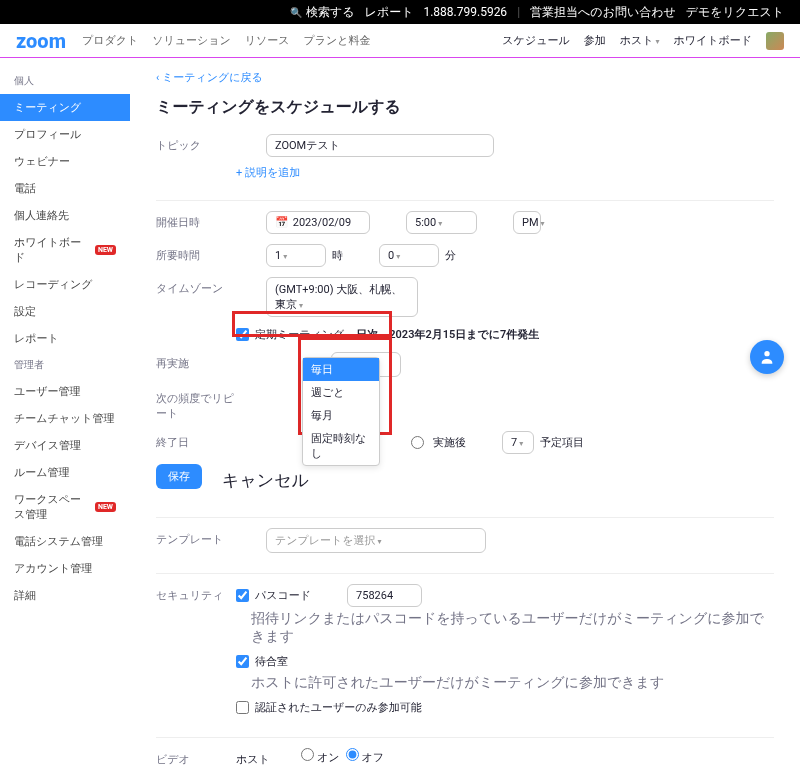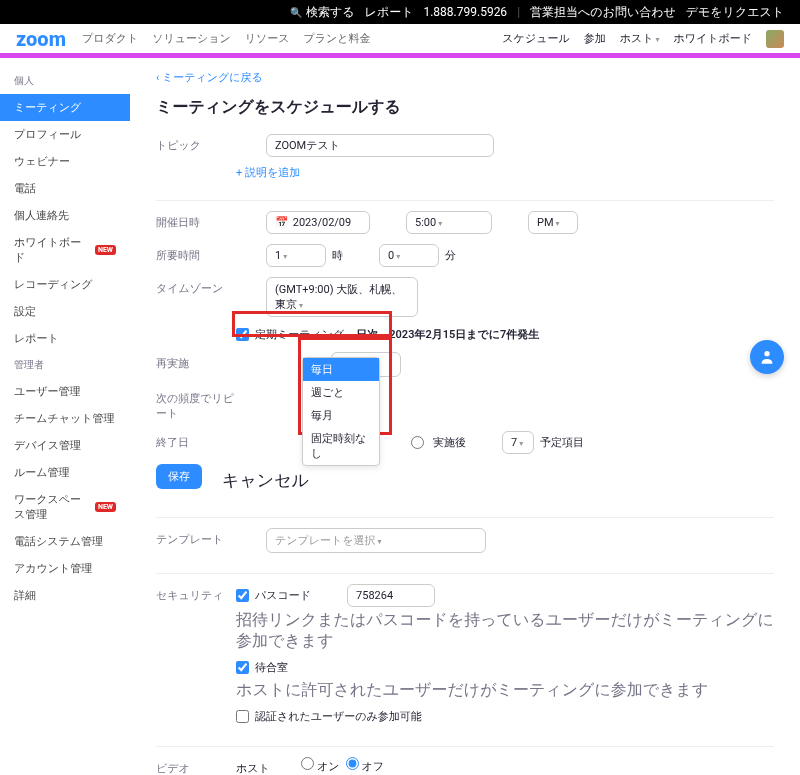--- a/index.html
+++ b/index.html
@@ -1,20 +1,20 @@
 <!DOCTYPE html>
 <html><head>
 <meta charset="utf-8">
 <style>
   * { box-sizing: border-box; margin: 0; padding: 0; font-family: -apple-system, BlinkMacSystemFont, "Segoe UI", Roboto, "Helvetica Neue", Arial, sans-serif; }
   body { background: #fff; font-size: 12px; color: #232333; width: 800px; }
   .topbar { background: #000; color: #fff; height: 24px; display: flex; justify-content: flex-end; align-items: center; padding: 0 16px; gap: 10px; font-size: 12px; }
   .topbar .sep { color: #555; }
   .topbar a { color: #fff; text-decoration: none; }
-  .header { height: 34px; display: flex; align-items: center; padding: 0 16px; border-bottom: 5px solid #d946ef; gap: 16px; }
+  .header { height: 34px; display: flex; align-items: center; padding: 0 16px; border-bottom: 1px solid #d946ef; gap: 16px; }
   .logo { color: #2D8CFF; font-weight: 800; font-size: 20px; letter-spacing: 0; }
   .nav { display: flex; gap: 14px; font-size: 11px; color: #666; }
   .nav-right { margin-left: auto; display: flex; gap: 14px; align-items: center; font-size: 11px; }
   .avatar { width: 18px; height: 18px; border-radius: 3px; background: linear-gradient(135deg,#8a6,#c85); }
   .main { display: flex; min-height: 720px; }
   .sidebar { width: 130px; padding-top: 10px; }
   .sb-section { font-size: 10px; color: #747487; padding: 6px 14px; }
   .sb-item { font-size: 11px; color: #444; padding: 6px 14px; cursor: pointer; display: flex; align-items: center; gap: 4px; }
   .sb-item.active { background: #2D8CFF; color: #fff; }
   .badge-new { background: #e02828; color: #fff; font-size: 7px; padding: 1px 3px; border-radius: 3px; font-weight: bold; }
@@ -26,21 +26,21 @@
   .row .label { width: 80px; font-size: 11px; color: #747487; padding-top: 4px; flex-shrink: 0; }
   .row .field { flex: 1; font-size: 11px; }
   .row .sublabel { width: 65px; font-size: 11px; color: #232333; padding-top: 4px; }
   .input, .select { border: 1px solid #ccc; border-radius: 6px; padding: 4px 8px; font-size: 11px; color: #232333; background: #fff; margin-left: 30px; }
   .input-wide { width: 228px; }
   .select-xs { width: 32px; }
   .add-link { color: #2D8CFF; font-size: 11px; cursor: pointer; }
   .inline { display: inline-flex; align-items: center; gap: 6px; }
   .checkbox { width: 13px; height: 13px; accent-color: #2D8CFF; }
   .radio { accent-color: #2D8CFF; margin-right: 3px; }
-  .hint { color: #747487; font-size: 16px; margin-top: 3px; }
+  .hint { color: #747487; font-size: 14px; margin-top: 3px; margin-left: 15px; }
   .btn-primary { background: #2D8CFF; color: #fff; border: none; border-radius: 6px; padding: 5px 12px; font-size: 11px; cursor: pointer; }
   .btn-secondary { background: #fff; color: #232333; border: none; padding: 5px 20px; font-size: 17px; cursor: pointer; }
   .highlight-box { border: 3px solid #e02828; position: absolute; pointer-events: none; }
   .content-wrap { position: relative; }
   .dropdown-open { position: absolute; background: #fff; border: 1px solid #ccc; border-radius: 4px; width: 78px; box-shadow: 0 2px 6px rgba(0,0,0,0.1); z-index: 5; }
   .dropdown-open .opt { padding: 4px 8px; font-size: 11px; cursor: pointer; }
   .dropdown-open .opt.selected { background: #2D8CFF; color: #fff; }
   .fab { position: fixed; right: 16px; top: 340px; width: 34px; height: 34px; border-radius: 50%; background: #2D8CFF; display: flex; align-items: center; justify-content: center; color: #fff; font-size: 16px; box-shadow: 0 2px 6px rgba(0,0,0,0.2); }
   .caret::after { content: "▾"; font-size: 8px; margin-left: 2px; color: #999; }
   .search-icon::before { content:"🔍"; font-size:10px; margin-right:3px;}
@@ -113,22 +113,22 @@
           <div style="margin-top:8px"><span class="add-link">+ 説明を追加</span></div>
         </div>
       </div>
     </div>
 
     <div class="section" style="position:relative">
       <div class="row">
         <div class="label">開催日時</div>
         <div class="field inline">
           <span class="input" style="width:104px; display:inline-flex; gap:4px;">📅 <span>2023/02/09</span></span>
-          <span class="input caret" style="width:86px">5:00</span>
-          <span class="input caret" style="width:50px">PM</span>
+          <span class="input caret" style="width:71px">5:00</span>
+          <span class="input caret" style="width:28px">PM</span>
         </div>
       </div>
       <div class="row">
         <div class="label">所要時間</div>
         <div class="field inline">
           <span class="input caret" style="width:60px">1</span>
           <span>時</span>
           <span class="input caret" style="width:60px">0</span>
           <span>分</span>
         </div>
@@ -195,21 +195,21 @@
       </div>
     </div>
 
     <div class="section">
       <div class="row">
         <div class="label">セキュリティ</div>
         <div class="field">
           <div class="inline">
             <input type="checkbox" class="checkbox" checked="" style="">
             <span>パスコード</span>
-            <input class="input" style="width: 88px;" value="758264">
+            <input class="input" style="width: 75px;" value="758264">
           </div>
           <div class="hint">招待リンクまたはパスコードを持っているユーザーだけがミーティングに参加できます</div>
           <div class="inline" style="margin-top:8px">
             <input type="checkbox" class="checkbox" checked="" style="">
             <span>待合室</span>
           </div>
           <div class="hint">ホストに許可されたユーザーだけがミーティングに参加できます</div>
           <div class="inline" style="margin-top:8px">
             <input type="checkbox" class="checkbox" style="">
             <span>認証されたユーザーのみ参加可能</span>

